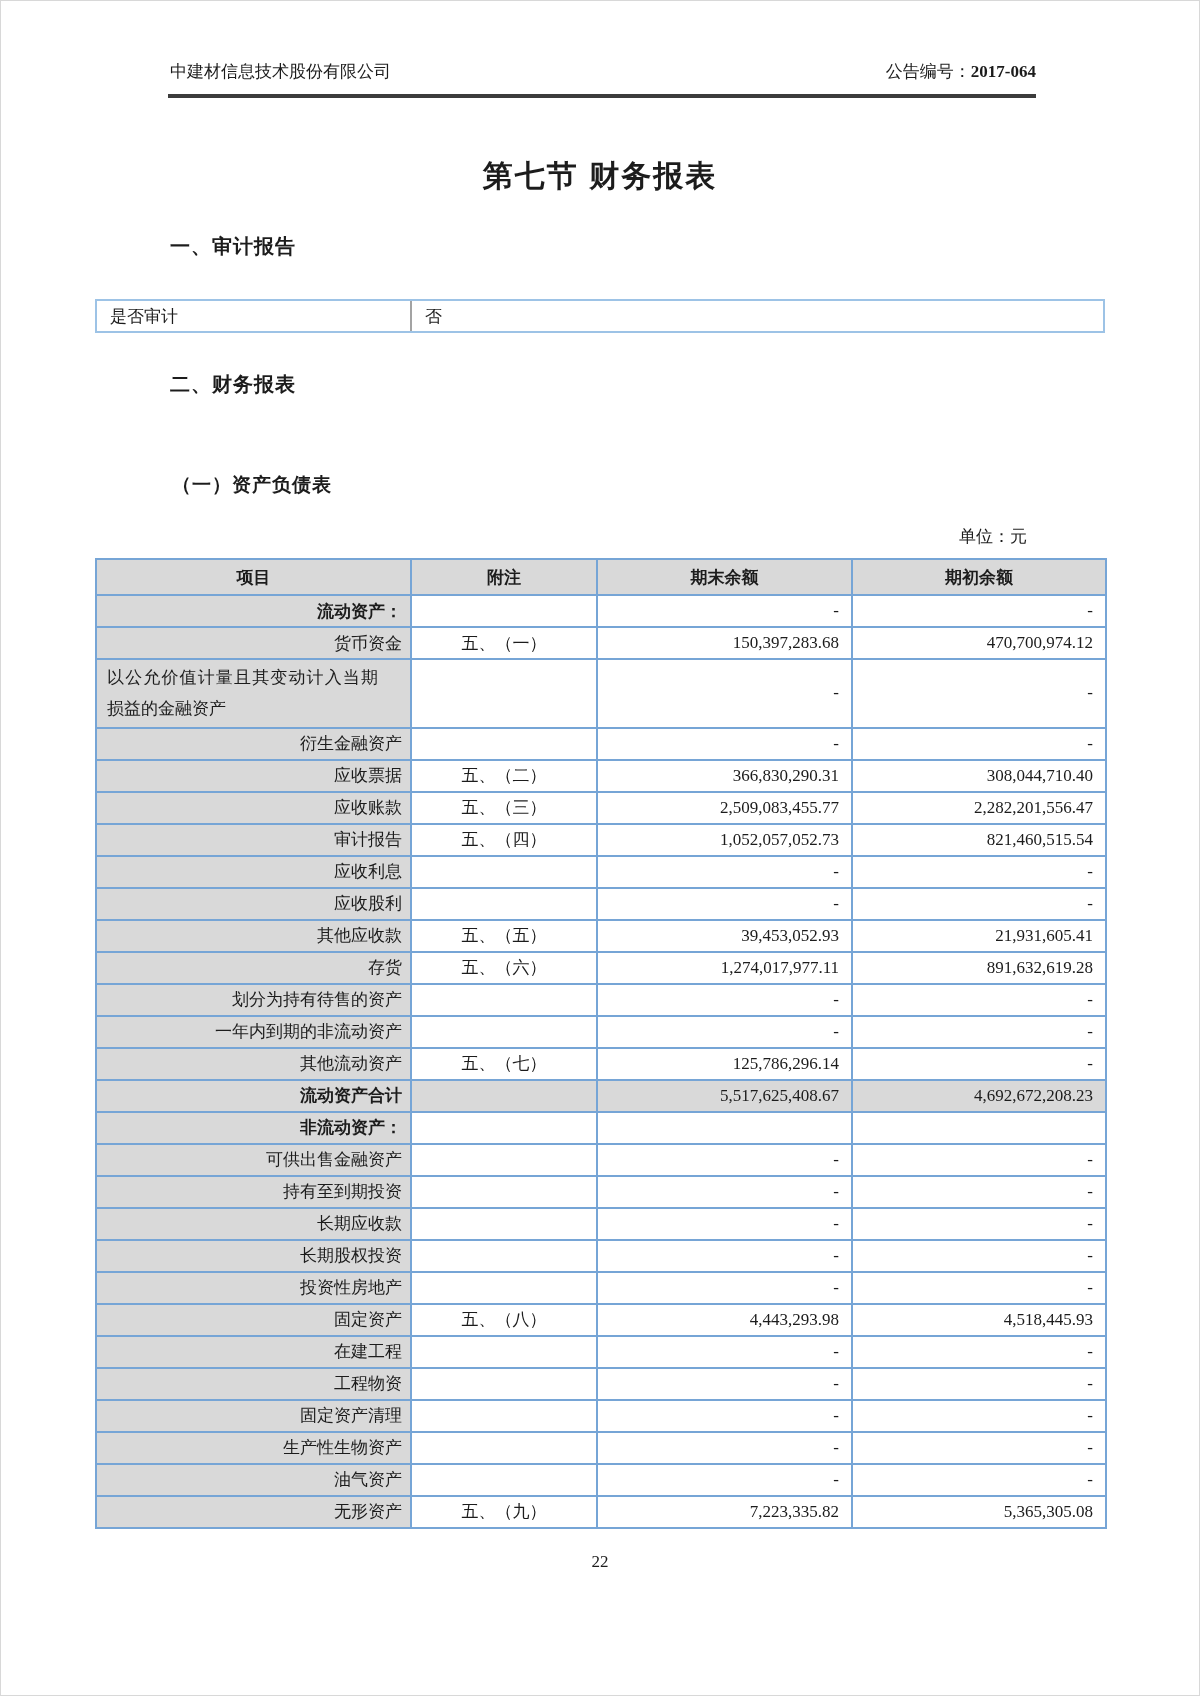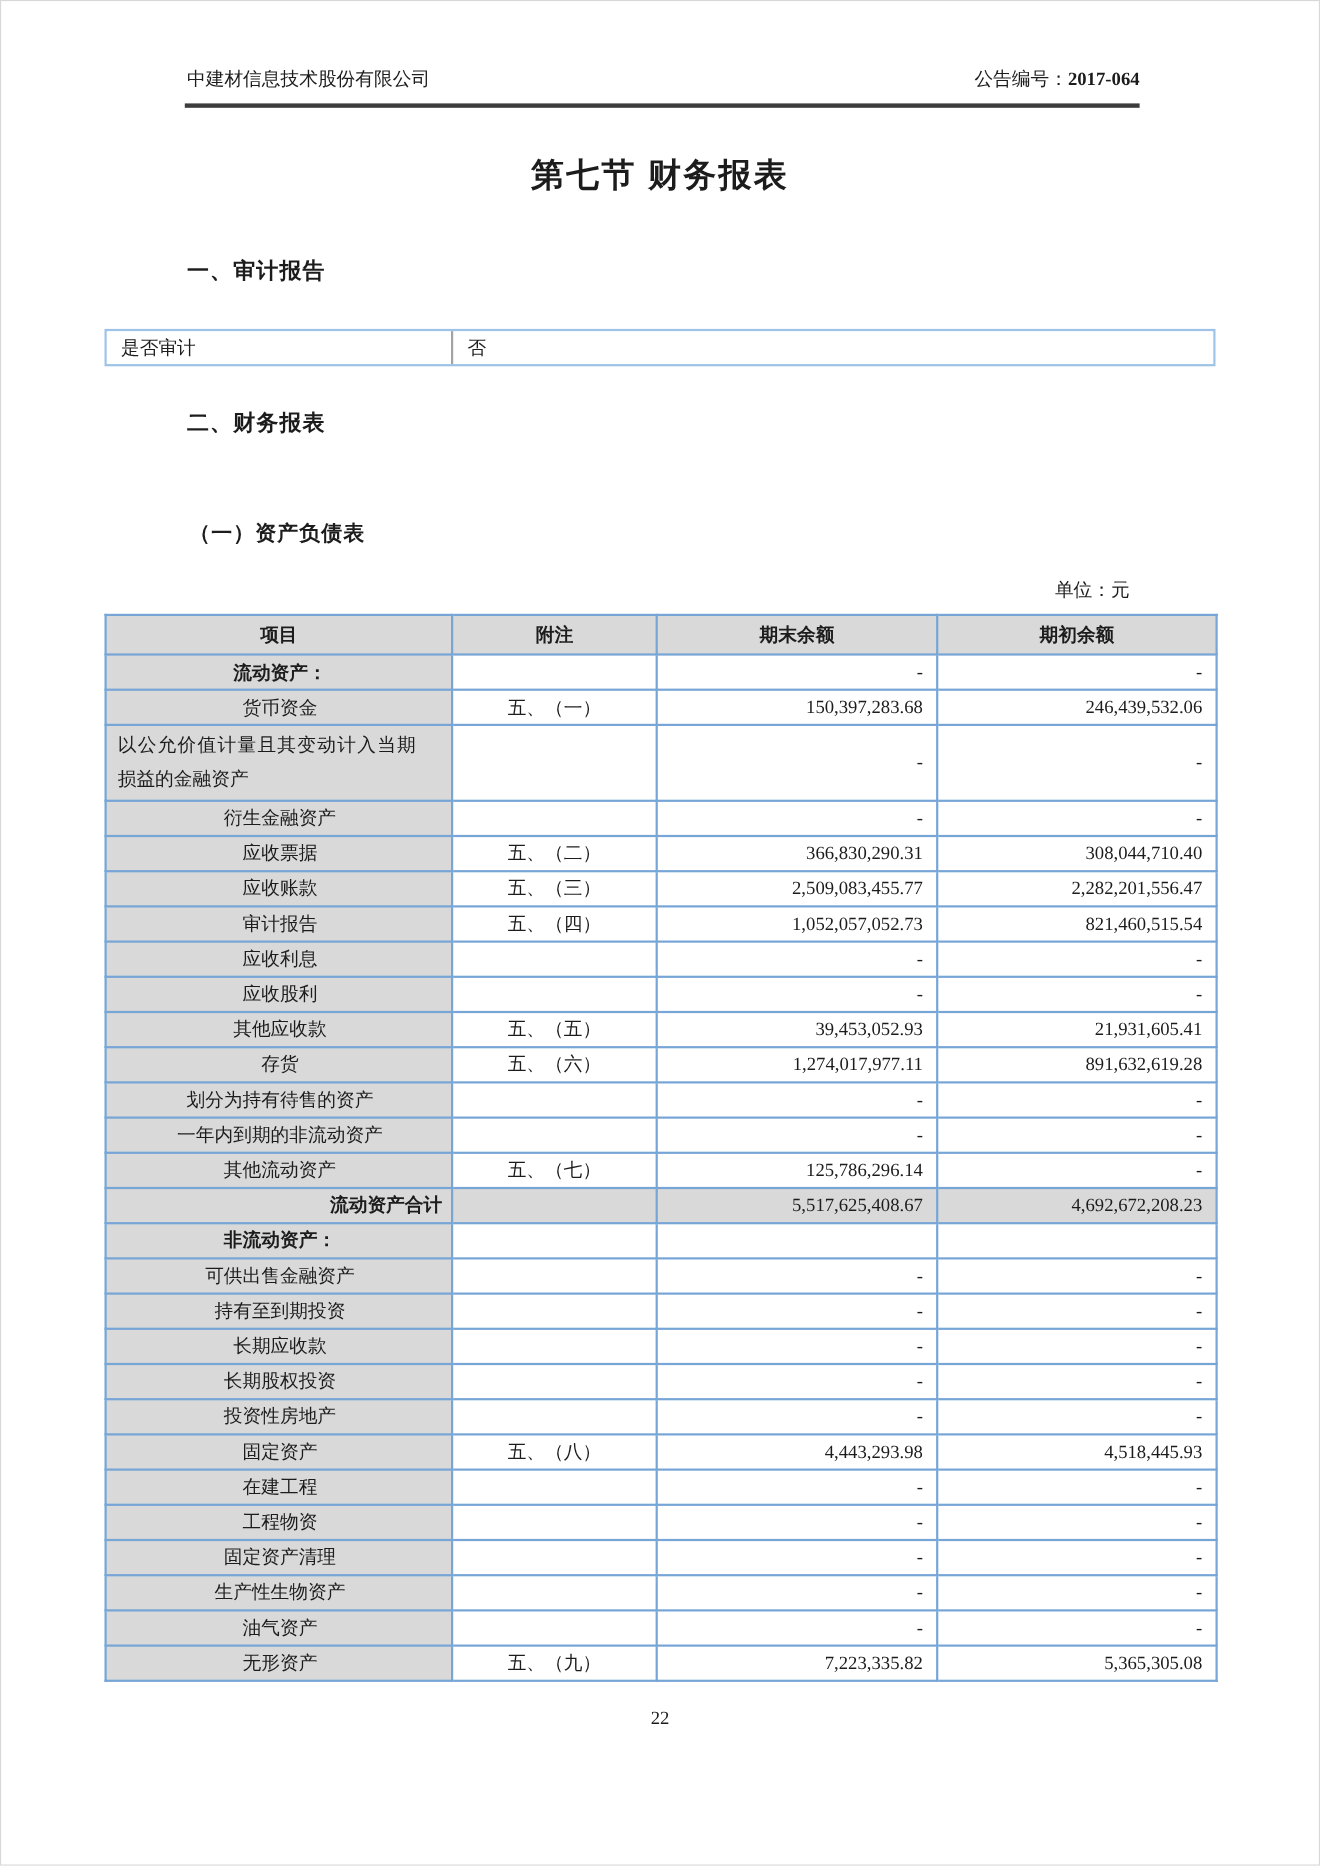--- a/index.html
+++ b/index.html
@@ -17,21 +17,21 @@
   .header {
     position:absolute; top:60px; left:170px; width:866px;
     display:flex; justify-content:space-between; align-items:baseline;
     font-size:17px;
   }
   .notice-number { font-weight:700; }
   .header-rule { position:absolute; top:94px; left:168px; width:868px; height:4px; background:#3c3c3c; }
 
   
   .doc-title {
-    position:absolute; top:139px; left:95px; width:1010px;
+    position:absolute; top:156px; left:95px; width:1010px;
     text-align:center; font-family:"Liberation Sans","DejaVu Sans",sans-serif;
     font-weight:700; font-size:30px; letter-spacing:2px;
   }
   .heading {
     position:absolute; font-family:"Liberation Sans","DejaVu Sans",sans-serif;
     font-weight:700; font-size:20px; letter-spacing:1px;
   }
   .h-audit { top:233px; left:170px; }
   .h-fin   { top:371px; left:170px; }
   .h-bs    { top:472px; left:172px; font-size:19px; }
@@ -50,21 +50,21 @@
     text-align:right; padding-right:78px; font-size:17px;
   }
 
   
   table.bs {
     position:absolute; top:558px; left:95px; width:1010px;
     border-collapse:collapse; table-layout:fixed; font-size:17px;
   }
   .bs th, .bs td { border:2px solid #76a5d6; height:32px; padding:0 6px; vertical-align:middle; }
   .bs thead th { background:#d9d9d9; font-weight:700; height:36px; text-align:center; }
-  .bs td.c-item  { background:#d9d9d9; text-align:center; padding:2px 8px 2px 10px; }
+  .bs td.c-item  { background:#d9d9d9; text-align:right; padding:2px 8px 2px 10px; }
   .bs td.c-note  { text-align:center; }
   .bs td.c-end, .bs td.c-begin { text-align:right; padding-right:12px; }
   .bs tr.section td.c-item { font-weight:700; }
   .bs tr.total td { background:#d9d9d9; }
   .bs tr.total td.c-item { text-align:right; font-weight:700; }
   .bs tr.tall td { height:64px; }
   .bs tr.tall td.c-item {
     text-align:justify; text-justify:inter-character;
     padding-right:32px; line-height:1.85;
   }
@@ -119,21 +119,21 @@
       <tr class="section">
     <td class="c-item">流动资产：</td>
     <td class="c-note"></td>
     <td class="c-end">-</td>
     <td class="c-begin">-</td>
   </tr>
       <tr>
     <td class="c-item">货币资金</td>
     <td class="c-note">五、（一）</td>
     <td class="c-end">150,397,283.68</td>
-    <td class="c-begin">246,439,532.06</td>
+    <td class="c-begin">470,700,974.12</td>
   </tr>
       <tr class="tall">
     <td class="c-item">以公允价值计量且其变动计入当期损益的金融资产</td>
     <td class="c-note"></td>
     <td class="c-end">-</td>
     <td class="c-begin">-</td>
   </tr>
       <tr>
     <td class="c-item">衍生金融资产</td>
     <td class="c-note"></td>

